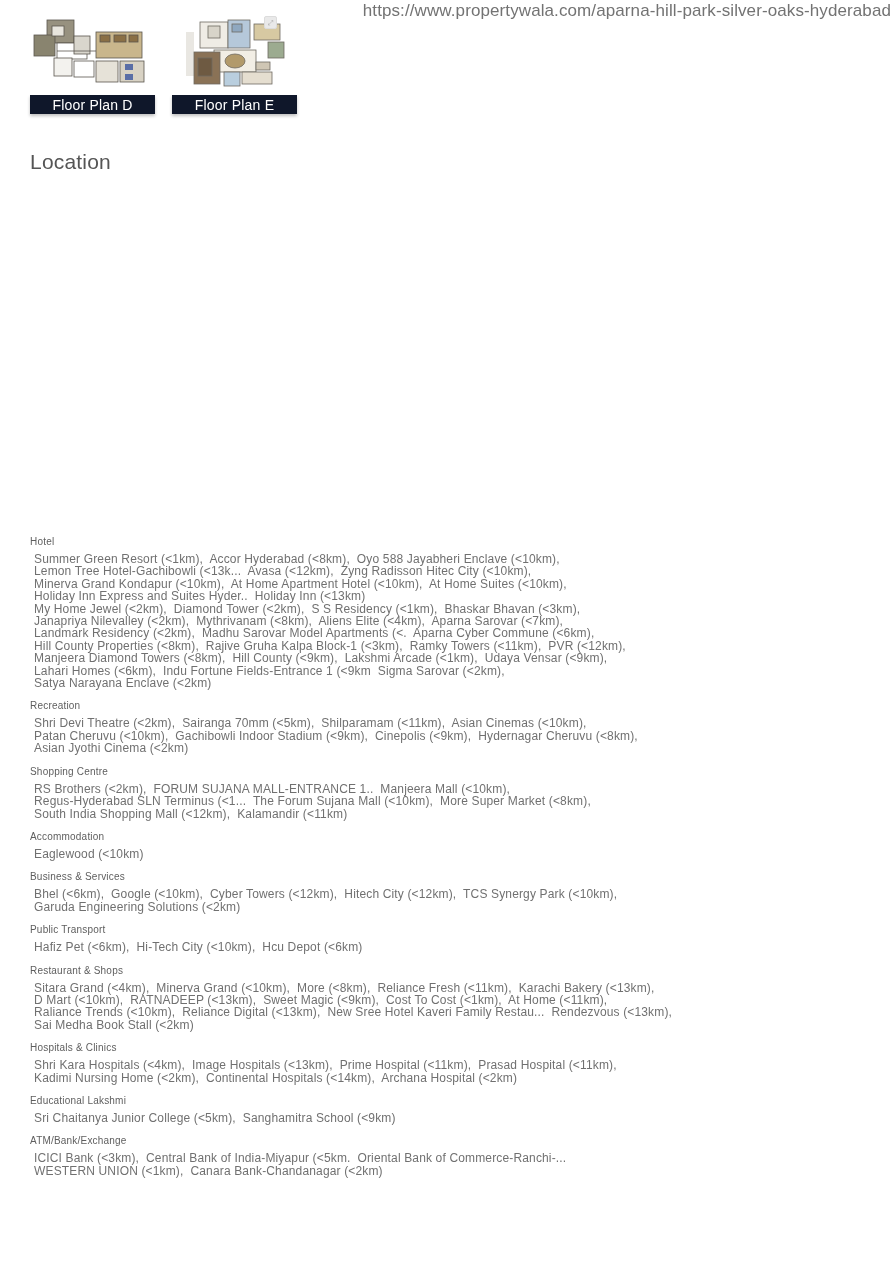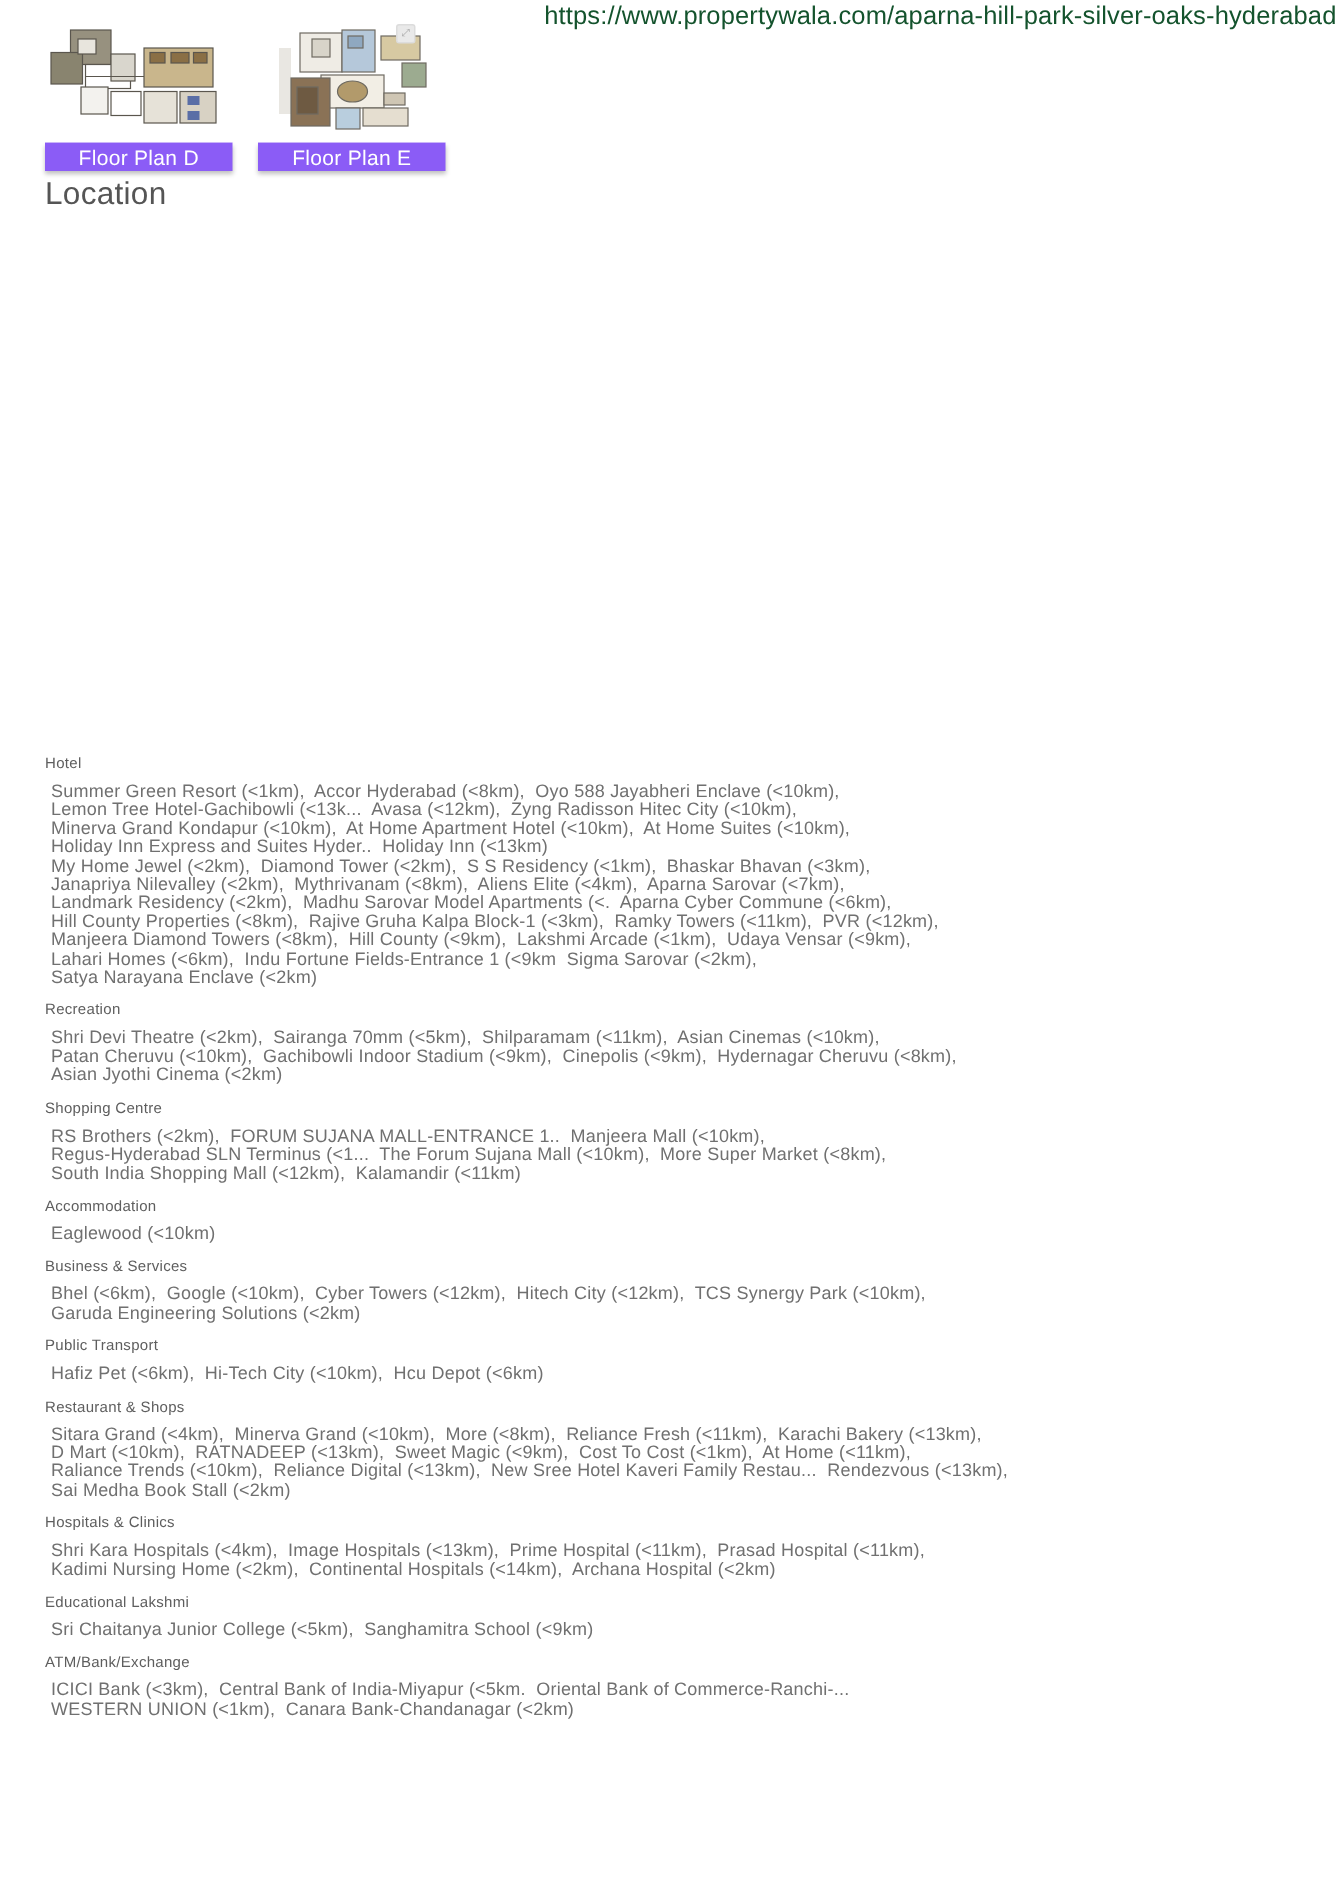--- a/index.html
+++ b/index.html
@@ -6,47 +6,47 @@
   body{
     width:892px;height:1263px;
     background:#ffffff;
     font-family:"Liberation Sans","DejaVu Sans",sans-serif;
     position:relative;
     overflow:hidden;
     -webkit-font-smoothing:antialiased;
   }
   .url-overlay{
     position:absolute;top:1px;right:1px;
-    font-size:17px;color:#14532d;
+    font-size:17px;color:#737373;
     letter-spacing:0.1px;
     white-space:nowrap;
   }
   .content{position:absolute;left:30px;top:0;width:830px;}
   .thumbs{display:flex;gap:17px;margin-top:18px;}
   .plan-card{width:125px;cursor:pointer;position:relative;}
   .plan-img{
     height:77px;background:#ffffff;
     display:flex;align-items:center;justify-content:center;
     overflow:hidden;
   }
   .plan-label{
-    height:19px;background:#8b5cf6;color:#ffffff;
+    height:19px;background:#0f172a;color:#ffffff;
     font-size:14px;display:flex;align-items:center;justify-content:center;
     box-shadow:0 2px 3px rgba(0,0,0,0.25);
     letter-spacing:0.2px;
   }
   .zoom-chip{
     position:absolute;top:-2px;right:20px;
     width:11px;height:11px;border-radius:2px;
     background:#e9e9e9;border:1px solid #dcdcdc;
     display:flex;align-items:center;justify-content:center;
     font-size:7px;color:#aaa;line-height:1;
   }
   .location-title{
-    margin-top:4px;
+    margin-top:36px;
     font-size:21px;color:#555555;font-weight:400;
     letter-spacing:0.2px;
   }
   .map-placeholder{height:351px;background:#ffffff;}
   .landmarks-title{
     font-size:18px;color:#555555;font-weight:400;line-height:22px;
     letter-spacing:0.2px;
   }
   .section{margin-top:0;}
   .section-title{

